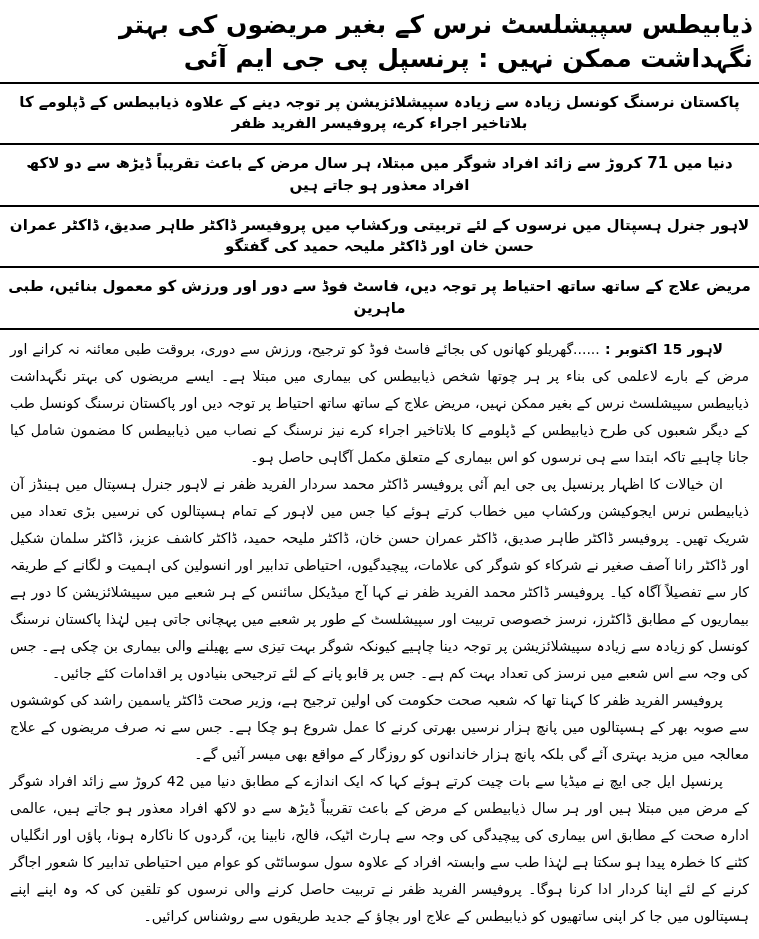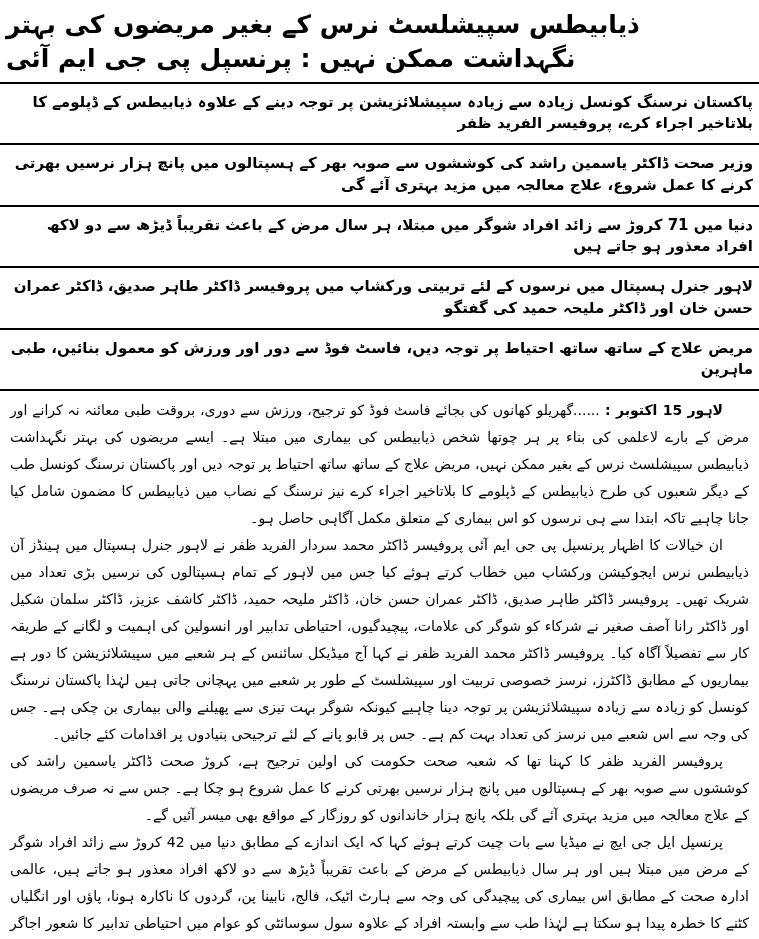--- a/index.html
+++ b/index.html
@@ -18,28 +18,29 @@
     overflow: hidden;
     position: relative;
     box-sizing: border-box;
   }
   .headline {
     margin: 0;
     padding: 8px 6px 6px 6px;
     font-size: 25px;
     font-weight: bold;
     line-height: 1.35;
-    text-align: left;
+    text-align: right;
     border-bottom: 2px solid #000;
   }
   .subhead {
     padding: 8px 6px;
     font-size: 15px;
     font-weight: bold;
     line-height: 1.45;
+    text-align: center;
     border-bottom: 2px solid #000;
   }
   .article-body {
     padding: 6px 10px 0 10px;
     font-size: 14px;
     line-height: 27px;
     text-align: justify;
   }
   .para {
     margin: 0;
@@ -51,33 +52,32 @@
 </style>
 </head>
 <body>
 
 <div class="page">
 
   <h1 class="headline">ذیابیطس سپیشلسٹ نرس کے بغیر مریضوں کی بہتر نگہداشت ممکن نہیں : پرنسپل پی جی ایم آئی</h1>
 
   <div class="subhead">پاکستان نرسنگ کونسل زیادہ سے زیادہ سپیشلائزیشن پر توجہ دینے کے علاوہ ذیابیطس کے ڈپلومے کا بلاتاخیر اجراء کرے، پروفیسر الفرید ظفر</div>
 
-  <div class="subhead">وزیر صحت ڈاکٹر یاسمین راشد کی کوششوں سے صوبہ بھر کے ہسپتالوں میں پانچ ہزار نرسیں بھرتی کرنے کا عمل شروع، علاج معالجہ میں مزید بہتری آئے گی</div>
 
   <div class="subhead">دنیا میں 71 کروڑ سے زائد افراد شوگر میں مبتلا، ہر سال مرض کے باعث تقریباً ڈیڑھ سے دو لاکھ افراد معذور ہو جاتے ہیں</div>
 
   <div class="subhead">لاہور جنرل ہسپتال میں نرسوں کے لئے تربیتی ورکشاپ میں پروفیسر ڈاکٹر طاہر صدیق، ڈاکٹر عمران حسن خان اور ڈاکٹر ملیحہ حمید کی گفتگو</div>
 
   <div class="subhead">مریض علاج کے ساتھ ساتھ احتیاط پر توجہ دیں، فاسٹ فوڈ سے دور اور ورزش کو معمول بنائیں، طبی ماہرین</div>
 
   <div class="article-body">
 
     <p class="para"><span class="dateline">لاہور 15 اکتوبر : </span><span>......گھریلو کھانوں کی بجائے فاسٹ فوڈ کو ترجیح، ورزش سے دوری، بروقت طبی معائنہ نہ کرانے اور مرض کے بارے لاعلمی کی بناء پر ہر چوتھا شخص ذیابیطس کی بیماری میں مبتلا ہے۔ ایسے مریضوں کی بہتر نگہداشت ذیابیطس سپیشلسٹ نرس کے بغیر ممکن نہیں، مریض علاج کے ساتھ ساتھ احتیاط پر توجہ دیں اور پاکستان نرسنگ کونسل طب کے دیگر شعبوں کی طرح ذیابیطس کے ڈپلومے کا بلاتاخیر اجراء کرے نیز نرسنگ کے نصاب میں ذیابیطس کا مضمون شامل کیا جانا چاہیے تاکہ ابتدا سے ہی نرسوں کو اس بیماری کے متعلق مکمل آگاہی حاصل ہو۔</span></p>
 
     <p class="para">ان خیالات کا اظہار پرنسپل پی جی ایم آئی پروفیسر ڈاکٹر محمد سردار الفرید ظفر نے لاہور جنرل ہسپتال میں ہینڈز آن ذیابیطس نرس ایجوکیشن ورکشاپ میں خطاب کرتے ہوئے کیا جس میں لاہور کے تمام ہسپتالوں کی نرسیں بڑی تعداد میں شریک تھیں۔ پروفیسر ڈاکٹر طاہر صدیق، ڈاکٹر عمران حسن خان، ڈاکٹر ملیحہ حمید، ڈاکٹر کاشف عزیز، ڈاکٹر سلمان شکیل اور ڈاکٹر رانا آصف صغیر نے شرکاء کو شوگر کی علامات، پیچیدگیوں، احتیاطی تدابیر اور انسولین کی اہمیت و لگانے کے طریقہ کار سے تفصیلاً آگاہ کیا۔ پروفیسر ڈاکٹر محمد الفرید ظفر نے کہا آج میڈیکل سائنس کے ہر شعبے میں سپیشلائزیشن کا دور ہے بیماریوں کے مطابق ڈاکٹرز، نرسز خصوصی تربیت اور سپیشلسٹ کے طور پر شعبے میں پہچانی جاتی ہیں لہٰذا پاکستان نرسنگ کونسل کو زیادہ سے زیادہ سپیشلائزیشن پر توجہ دینا چاہیے کیونکہ شوگر بہت تیزی سے پھیلنے والی بیماری بن چکی ہے۔ جس کی وجہ سے اس شعبے میں نرسز کی تعداد بہت کم ہے۔ جس پر قابو پانے کے لئے ترجیحی بنیادوں پر اقدامات کئے جائیں۔</p>
 
-    <p class="para">پروفیسر الفرید ظفر کا کہنا تھا کہ شعبہ صحت حکومت کی اولین ترجیح ہے، کروڑ صحت ڈاکٹر یاسمین راشد کی کوششوں سے صوبہ بھر کے ہسپتالوں میں پانچ ہزار نرسیں بھرتی کرنے کا عمل شروع ہو چکا ہے۔ جس سے نہ صرف مریضوں کے علاج معالجہ میں مزید بہتری آئے گی بلکہ پانچ ہزار خاندانوں کو روزگار کے مواقع بھی میسر آئیں گے۔</p>
+    <p class="para">پروفیسر الفرید ظفر کا کہنا تھا کہ شعبہ صحت حکومت کی اولین ترجیح ہے، وزیر صحت ڈاکٹر یاسمین راشد کی کوششوں سے صوبہ بھر کے ہسپتالوں میں پانچ ہزار نرسیں بھرتی کرنے کا عمل شروع ہو چکا ہے۔ جس سے نہ صرف مریضوں کے علاج معالجہ میں مزید بہتری آئے گی بلکہ پانچ ہزار خاندانوں کو روزگار کے مواقع بھی میسر آئیں گے۔</p>
 
     <p class="para">پرنسپل ایل جی ایچ نے میڈیا سے بات چیت کرتے ہوئے کہا کہ ایک اندازے کے مطابق دنیا میں 42 کروڑ سے زائد افراد شوگر کے مرض میں مبتلا ہیں اور ہر سال ذیابیطس کے مرض کے باعث تقریباً ڈیڑھ سے دو لاکھ افراد معذور ہو جاتے ہیں، عالمی ادارہ صحت کے مطابق اس بیماری کی پیچیدگی کی وجہ سے ہارٹ اٹیک، فالج، نابینا پن، گردوں کا ناکارہ ہونا، پاؤں اور انگلیاں کٹنے کا خطرہ پیدا ہو سکتا ہے لہٰذا طب سے وابستہ افراد کے علاوہ سول سوسائٹی کو عوام میں احتیاطی تدابیر کا شعور اجاگر کرنے کے لئے اپنا کردار ادا کرنا ہوگا۔ پروفیسر الفرید ظفر نے تربیت حاصل کرنے والی نرسوں کو تلقین کی کہ وہ اپنے اپنے ہسپتالوں میں جا کر اپنی ساتھیوں کو ذیابیطس کے علاج اور بچاؤ کے جدید طریقوں سے روشناس کرائیں۔</p>
 
   </div>
 
 </div>
 
 </body></html>

